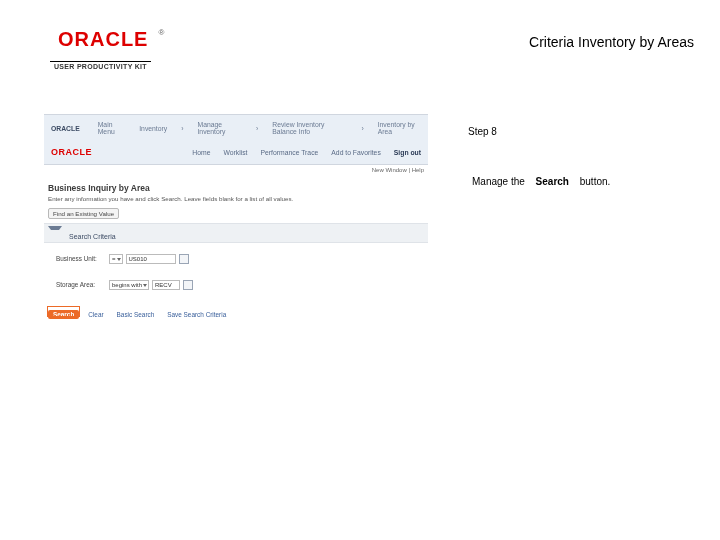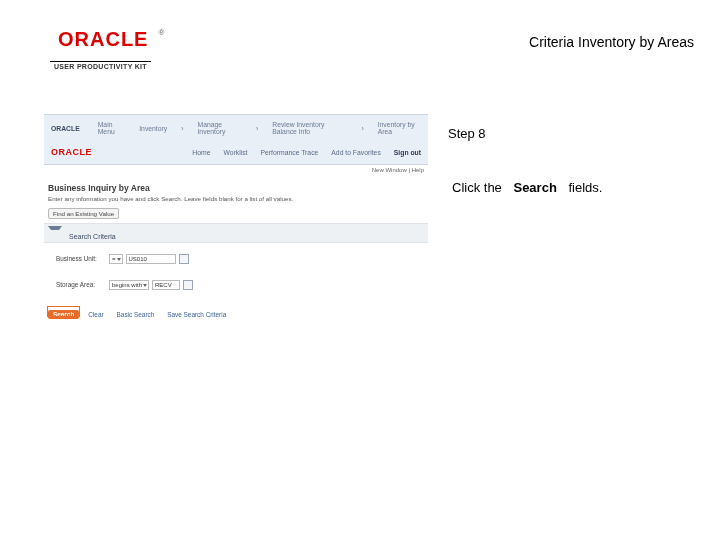--- a/index.html
+++ b/index.html
@@ -9,21 +9,21 @@
   
   .hdr { position: absolute; left: 0; top: 0; right: 0; height: 52px; }
   .brand { position: absolute; top: 12px; left: 38px; }
   .brand-logo { font-family: Arial, sans-serif; font-size: 20px; font-weight: 700; letter-spacing: 1px; color: #d00; }
   .brand-tm { font-size: 8px; vertical-align: top; color: #666; font-weight: 400; margin-left: 2px; }
   .brand-sub { font-size: 7px; letter-spacing: 0.3px; color: #333; font-weight: 700; margin-top: 1px; border-top: 1px solid #000; padding-top: 1px; display: inline-block; }
   .doctitle { position: absolute; top: 22px; right: 30px; font-size: 14px; }
 
   
   .left-col  { position: absolute; left: 28px;  top: 98px; width: 392px; }
-  .right-col { position: absolute; left: 432px; top: 110px; width: 260px; font-size: 13px; line-height: 1.2; }
+  .right-col { position: absolute; left: 452px; top: 110px; width: 260px; font-size: 10px; line-height: 1.2; }
   .right-col .step { margin-bottom: 30px; }
 
   
   .app { width: 392px; border: 0; font-size: 6.8px; color: #333; background: #fff; }
   .app-topbar { background: #e9eff6; padding: 2px 3px; display: flex; gap: 6px; align-items: center; border-top: 1px solid #d0d6df; border-bottom: 0; }
   .crumb-lead { font-weight: 700; color: #3b4a63; margin-right: 4px; }
   .crumb { color: #6b7b93; }
   .app-tabbar { background: #e9eff6; padding: 2px 3px 3px; display: flex; align-items: center; gap: 5px; border-bottom: 1px solid #d0d6df; }
   .small-logo { font-size: 9px; font-weight: 700; letter-spacing: 0.5px; color: #d00; margin-right: 6px; }
   .tab { color: #5a6b86; }
@@ -56,21 +56,21 @@
         <span class="brand-logo">ORACLE</span><span class="brand-tm">®</span>
       </div>
       <span class="brand-sub">USER PRODUCTIVITY KIT</span>
     </div>
     <div class="doctitle">Criteria Inventory by Areas</div>
   </div>
 
   <div class="right-col">
     <div class="step">Step 8</div>
     <div>
-      <span>Click the </span><b>Search</b><span> fields.</span>
+      <span>Manage the </span><b>Search</b><span> button.</span>
     </div>
   </div>
 
   <div class="left-col">
     <div class="app">
       <div class="app-topbar">
         <span class="crumb-lead">ORACLE</span>
         <span class="crumb">Main Menu</span>
         <span class="crumb">Inventory</span>
           <span class="crumb">›</span>

